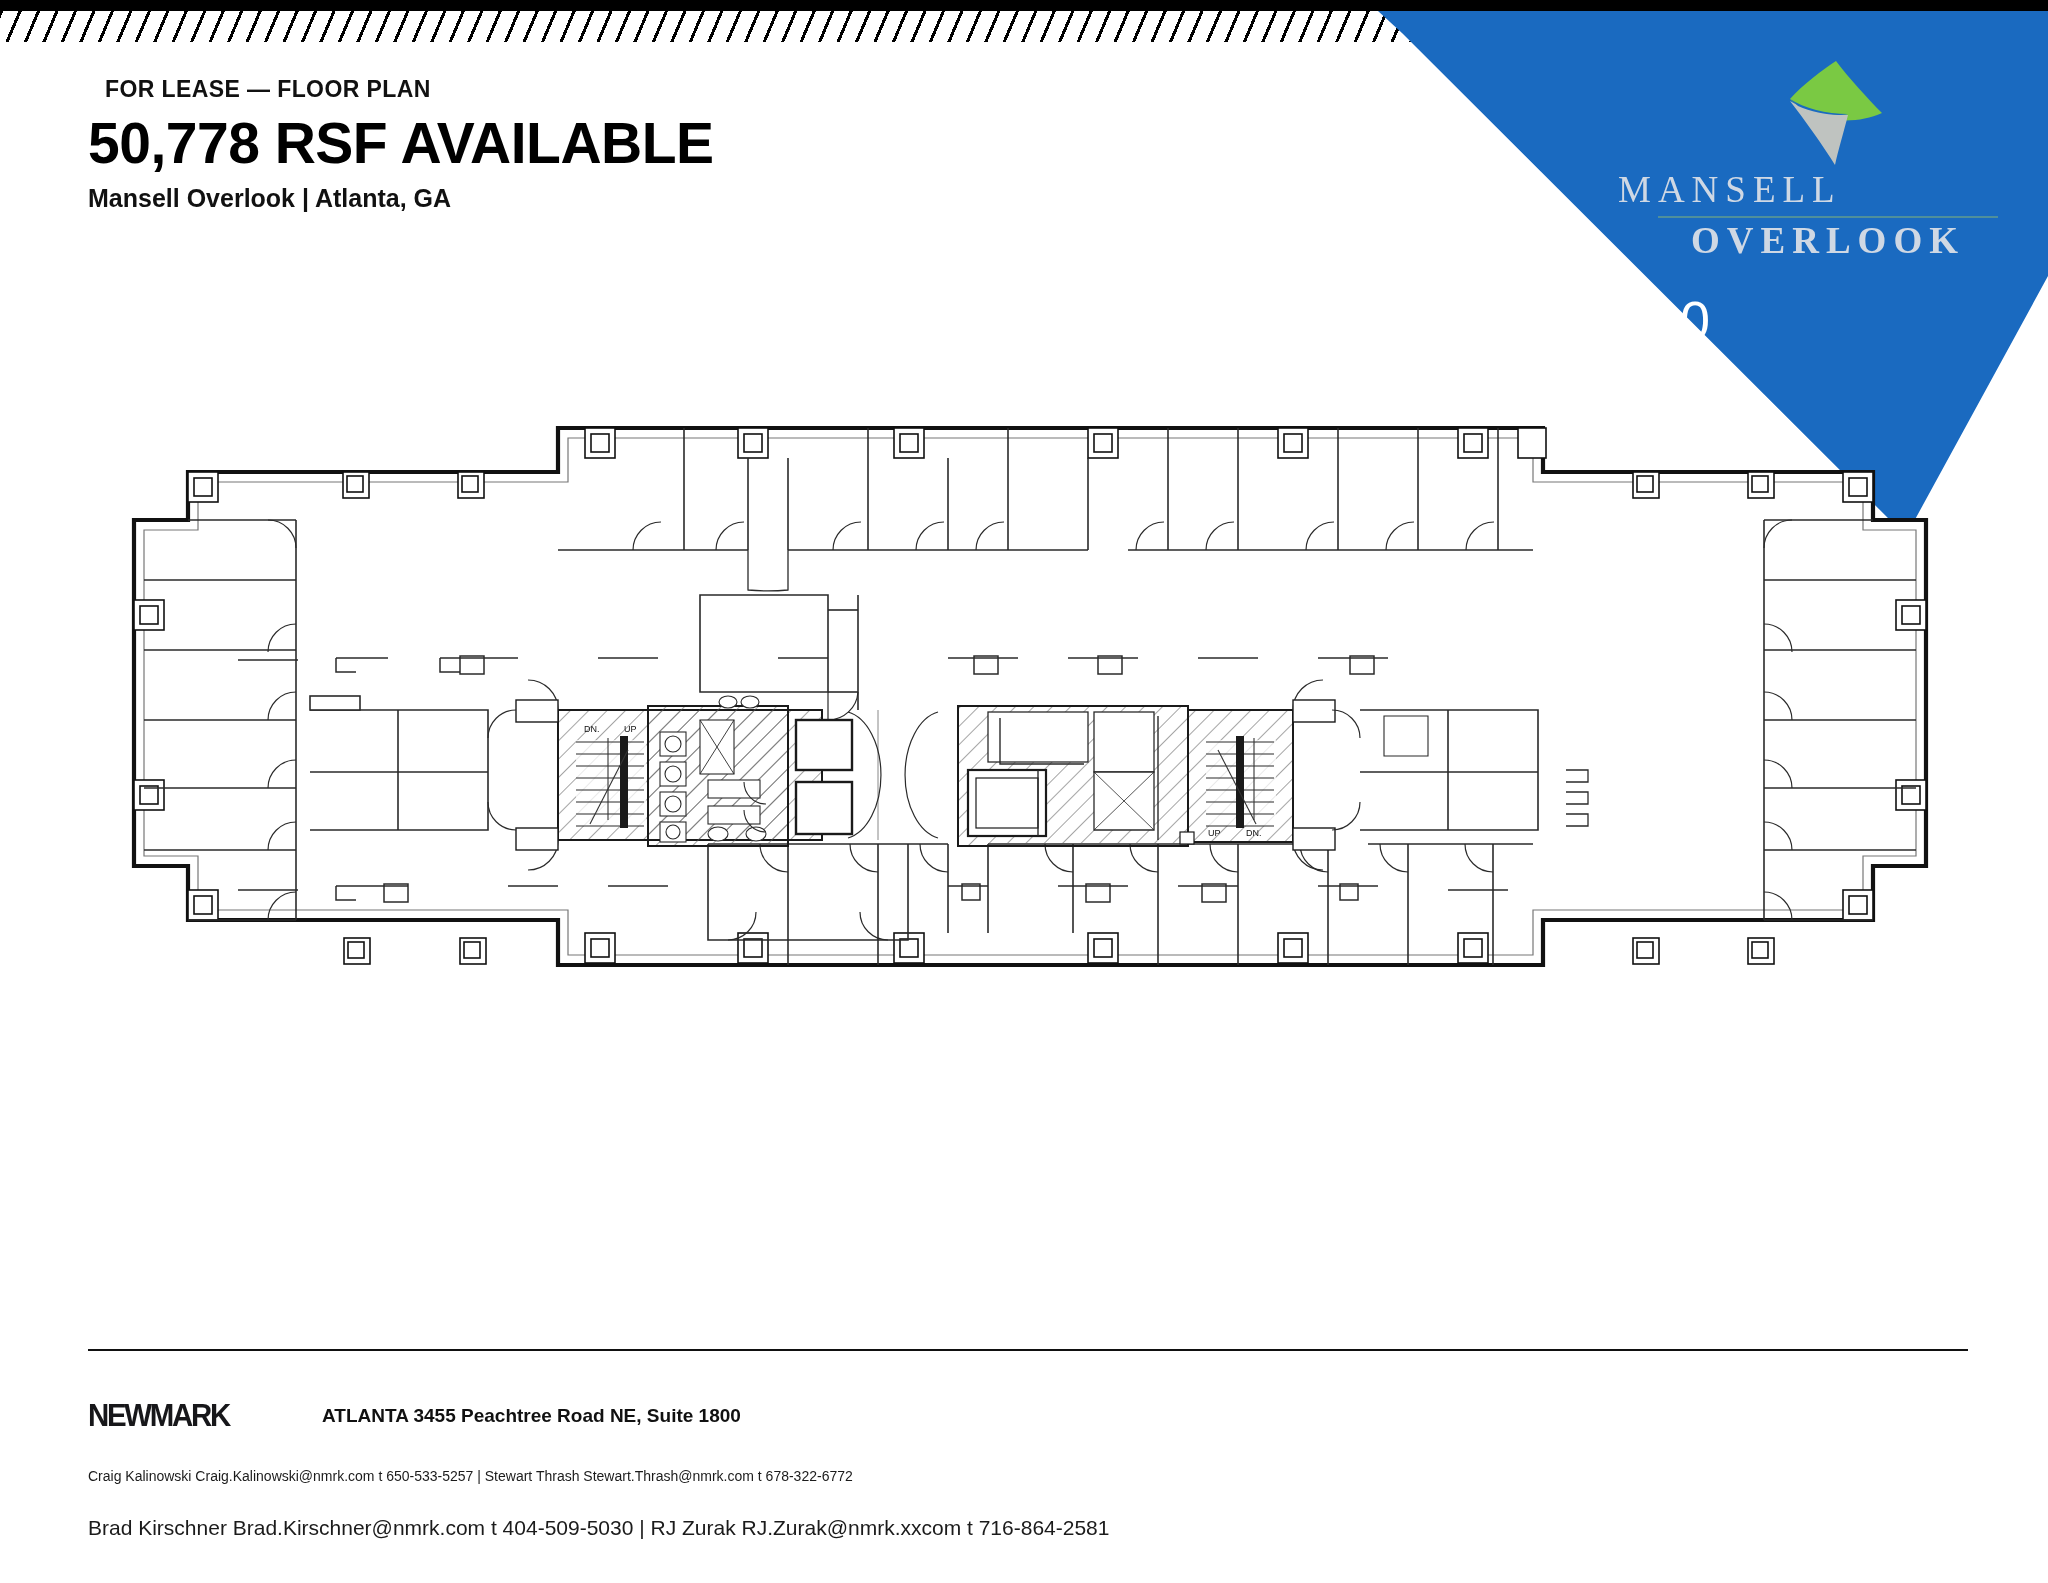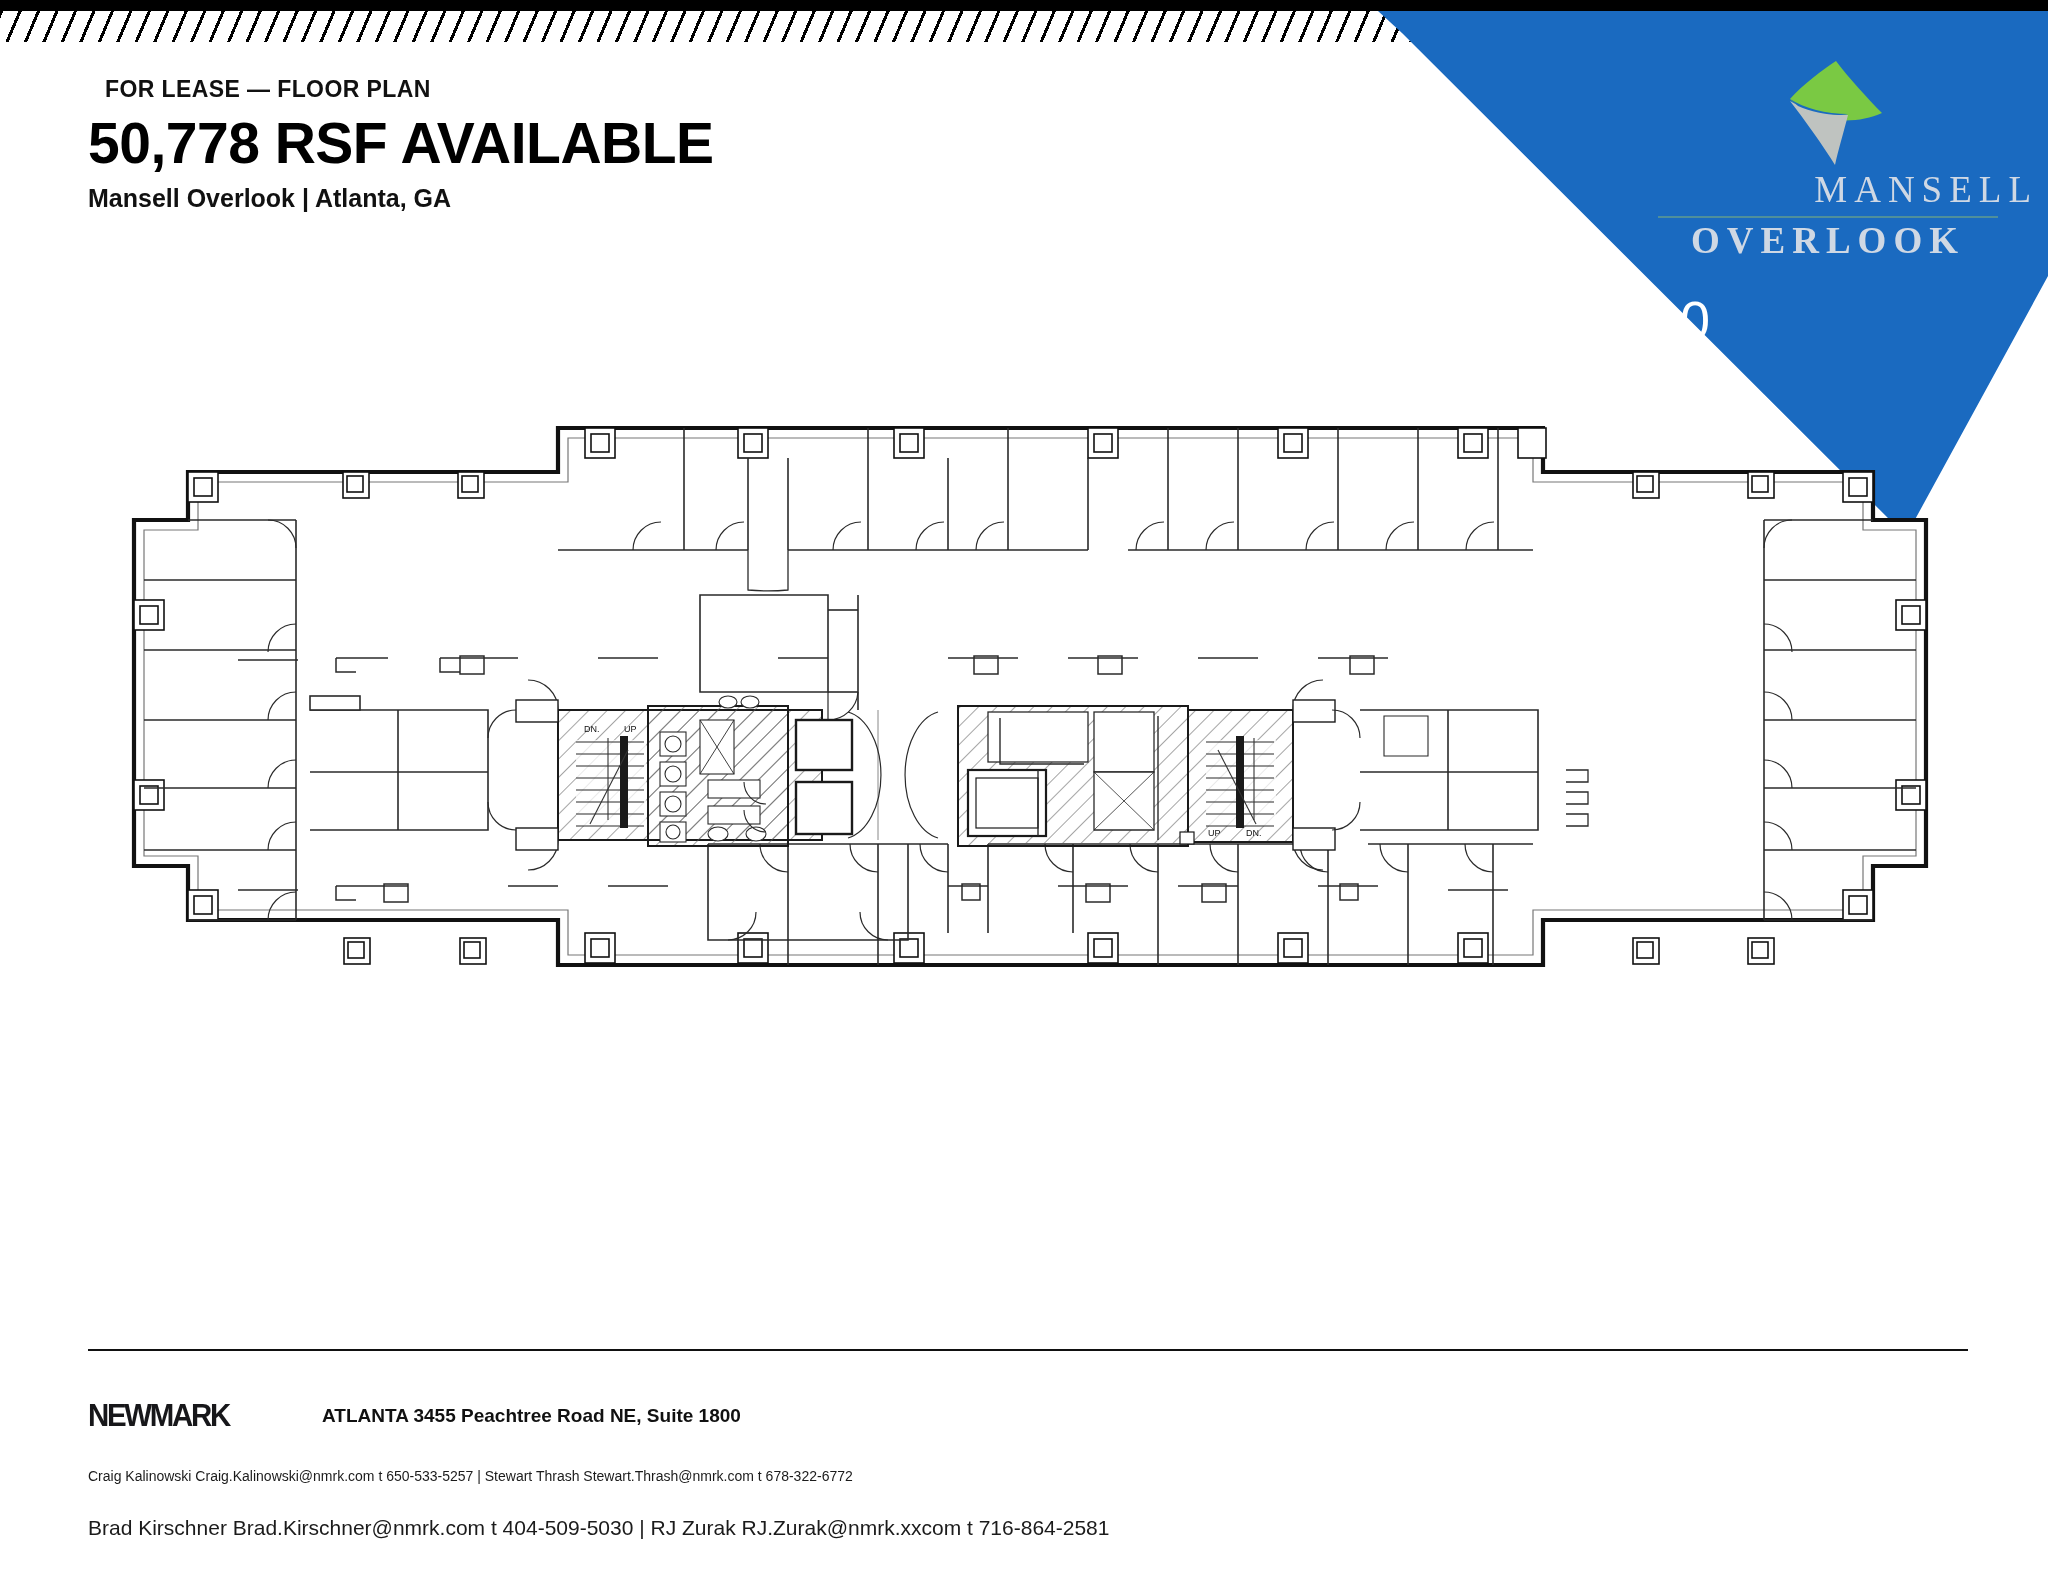--- a/index.html
+++ b/index.html
@@ -39,21 +39,21 @@
   }
   .brand-inner{
     position:absolute;left:1378px;top:11px;width:670px;height:525px;
     display:block;
   }
   .logo-mark{
     position:absolute;left:408px;top:48px;width:100px;height:108px;
   }
   .ml-wordmark{
     position:absolute;left:240px;top:160px;width:420px;
-    text-align:right;
+    text-align:left;
     color:#cfd8e4;
     font-family:"Liberation Serif", serif;
     font-size:37px;
     letter-spacing:7px;
     line-height:1.02;
     font-weight:400;
   }
   .ml-rule{
     position:absolute;left:280px;top:205px;width:340px;height:2px;
     background:#4f8f9b;

